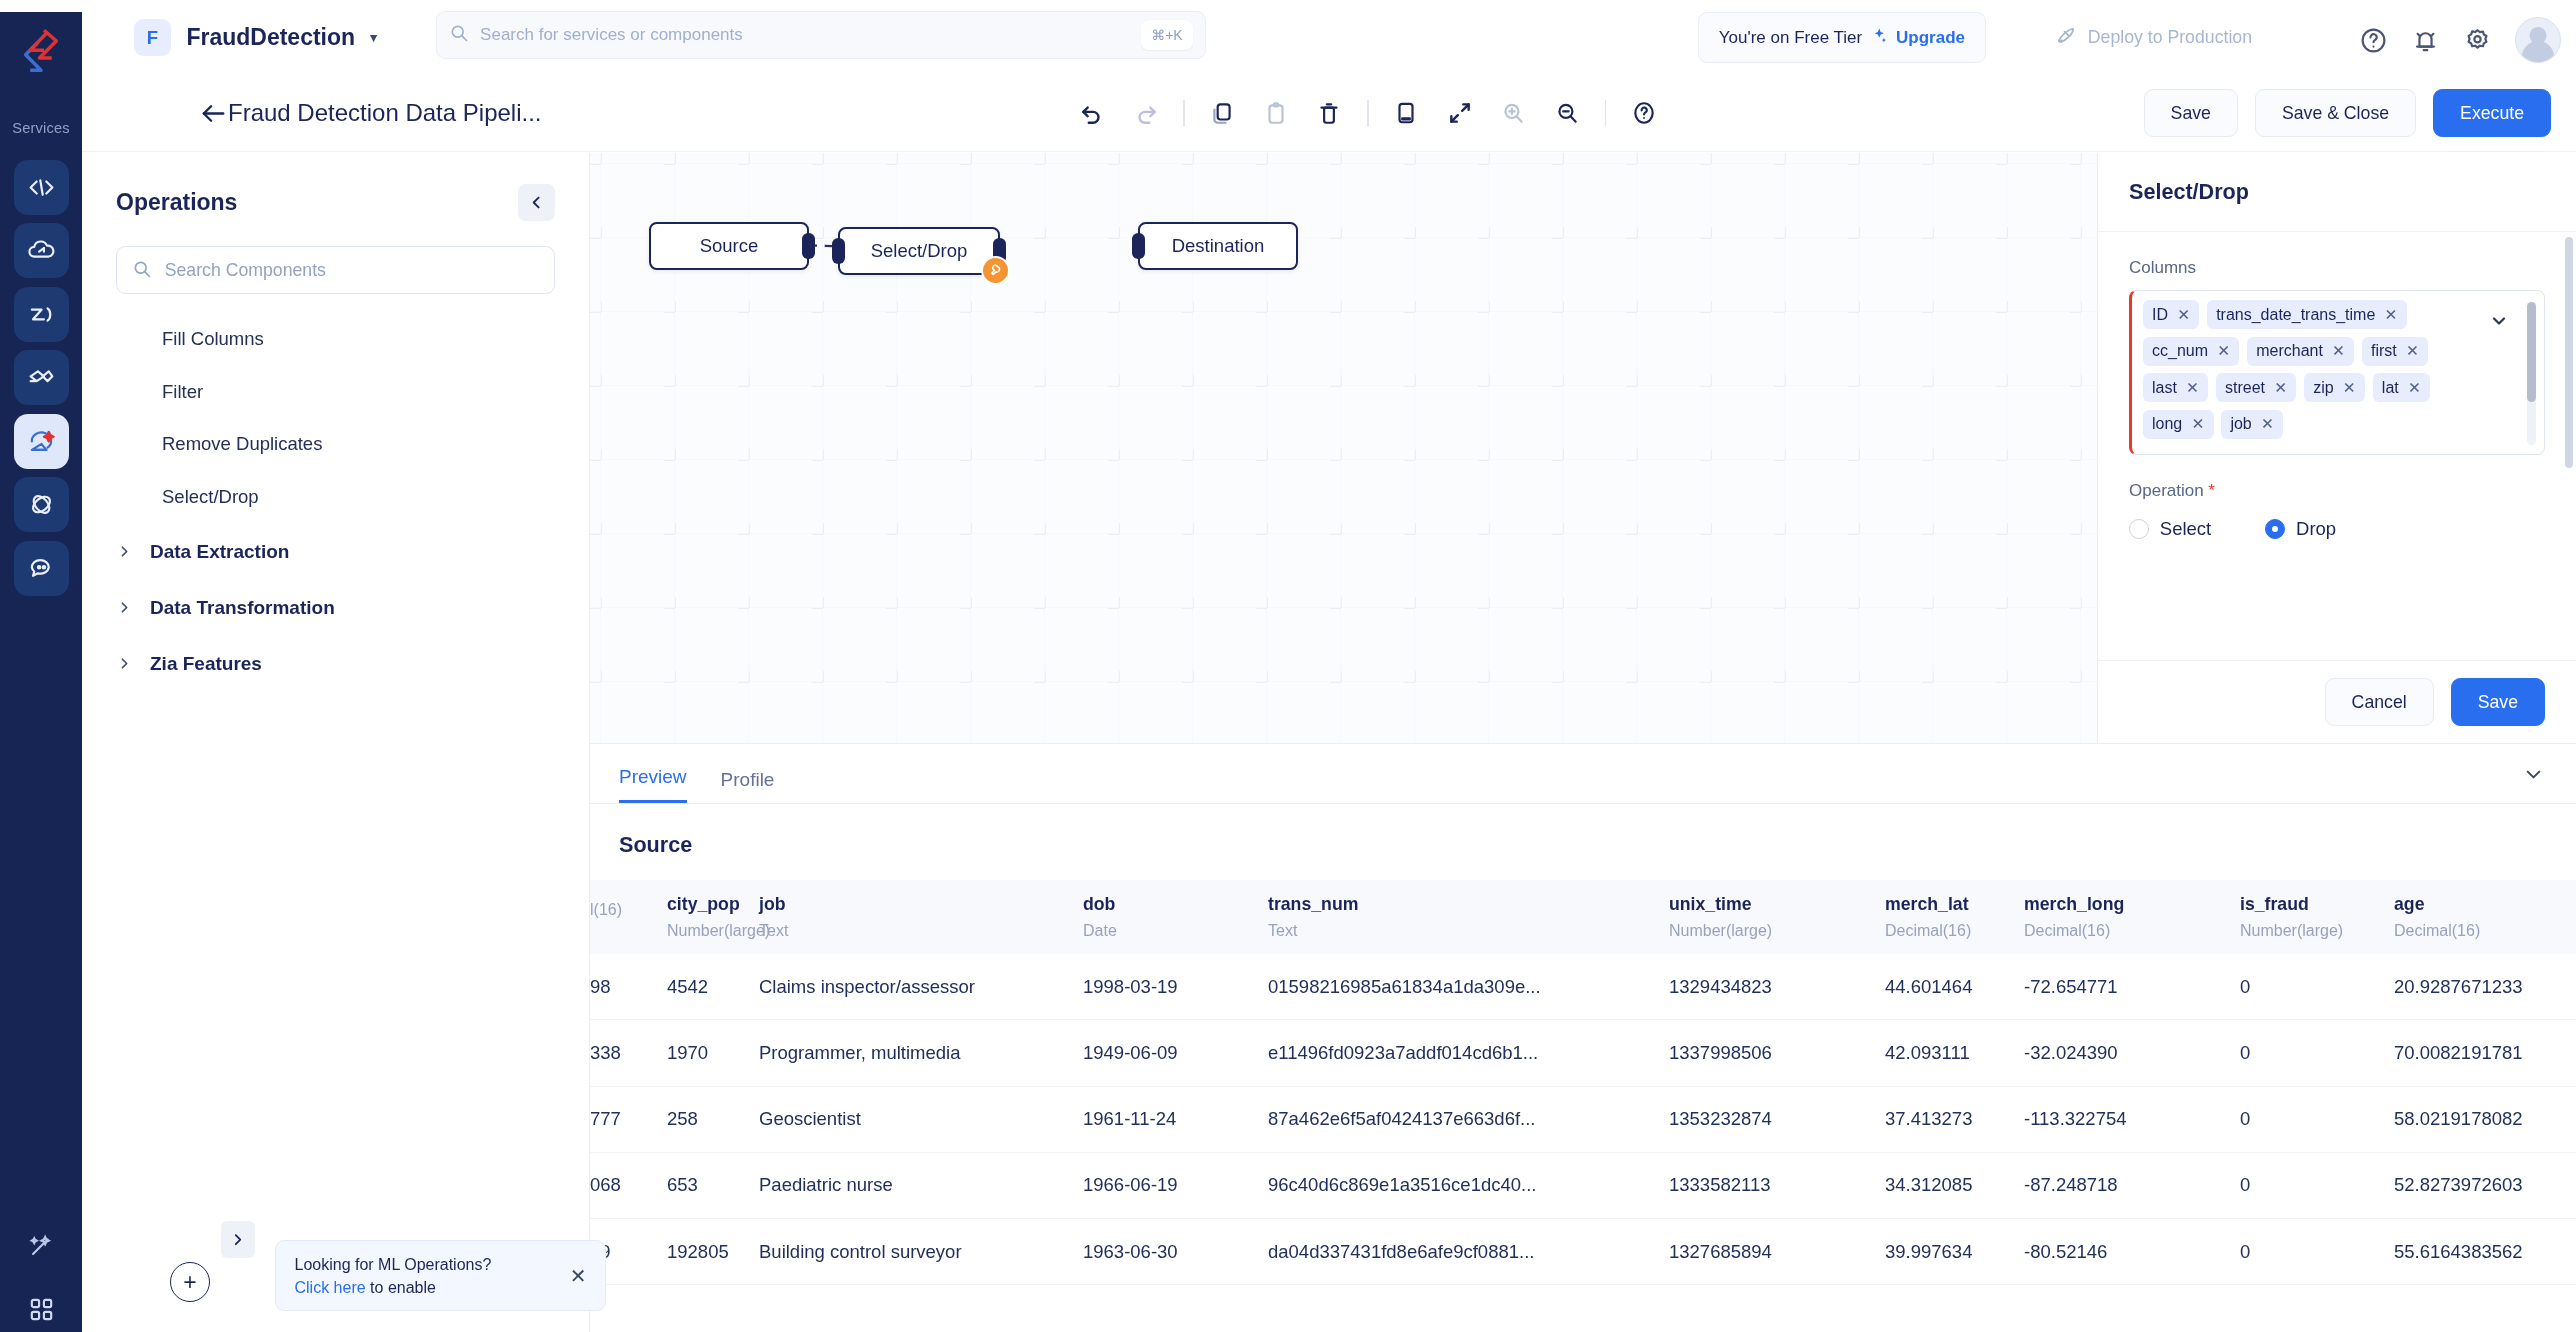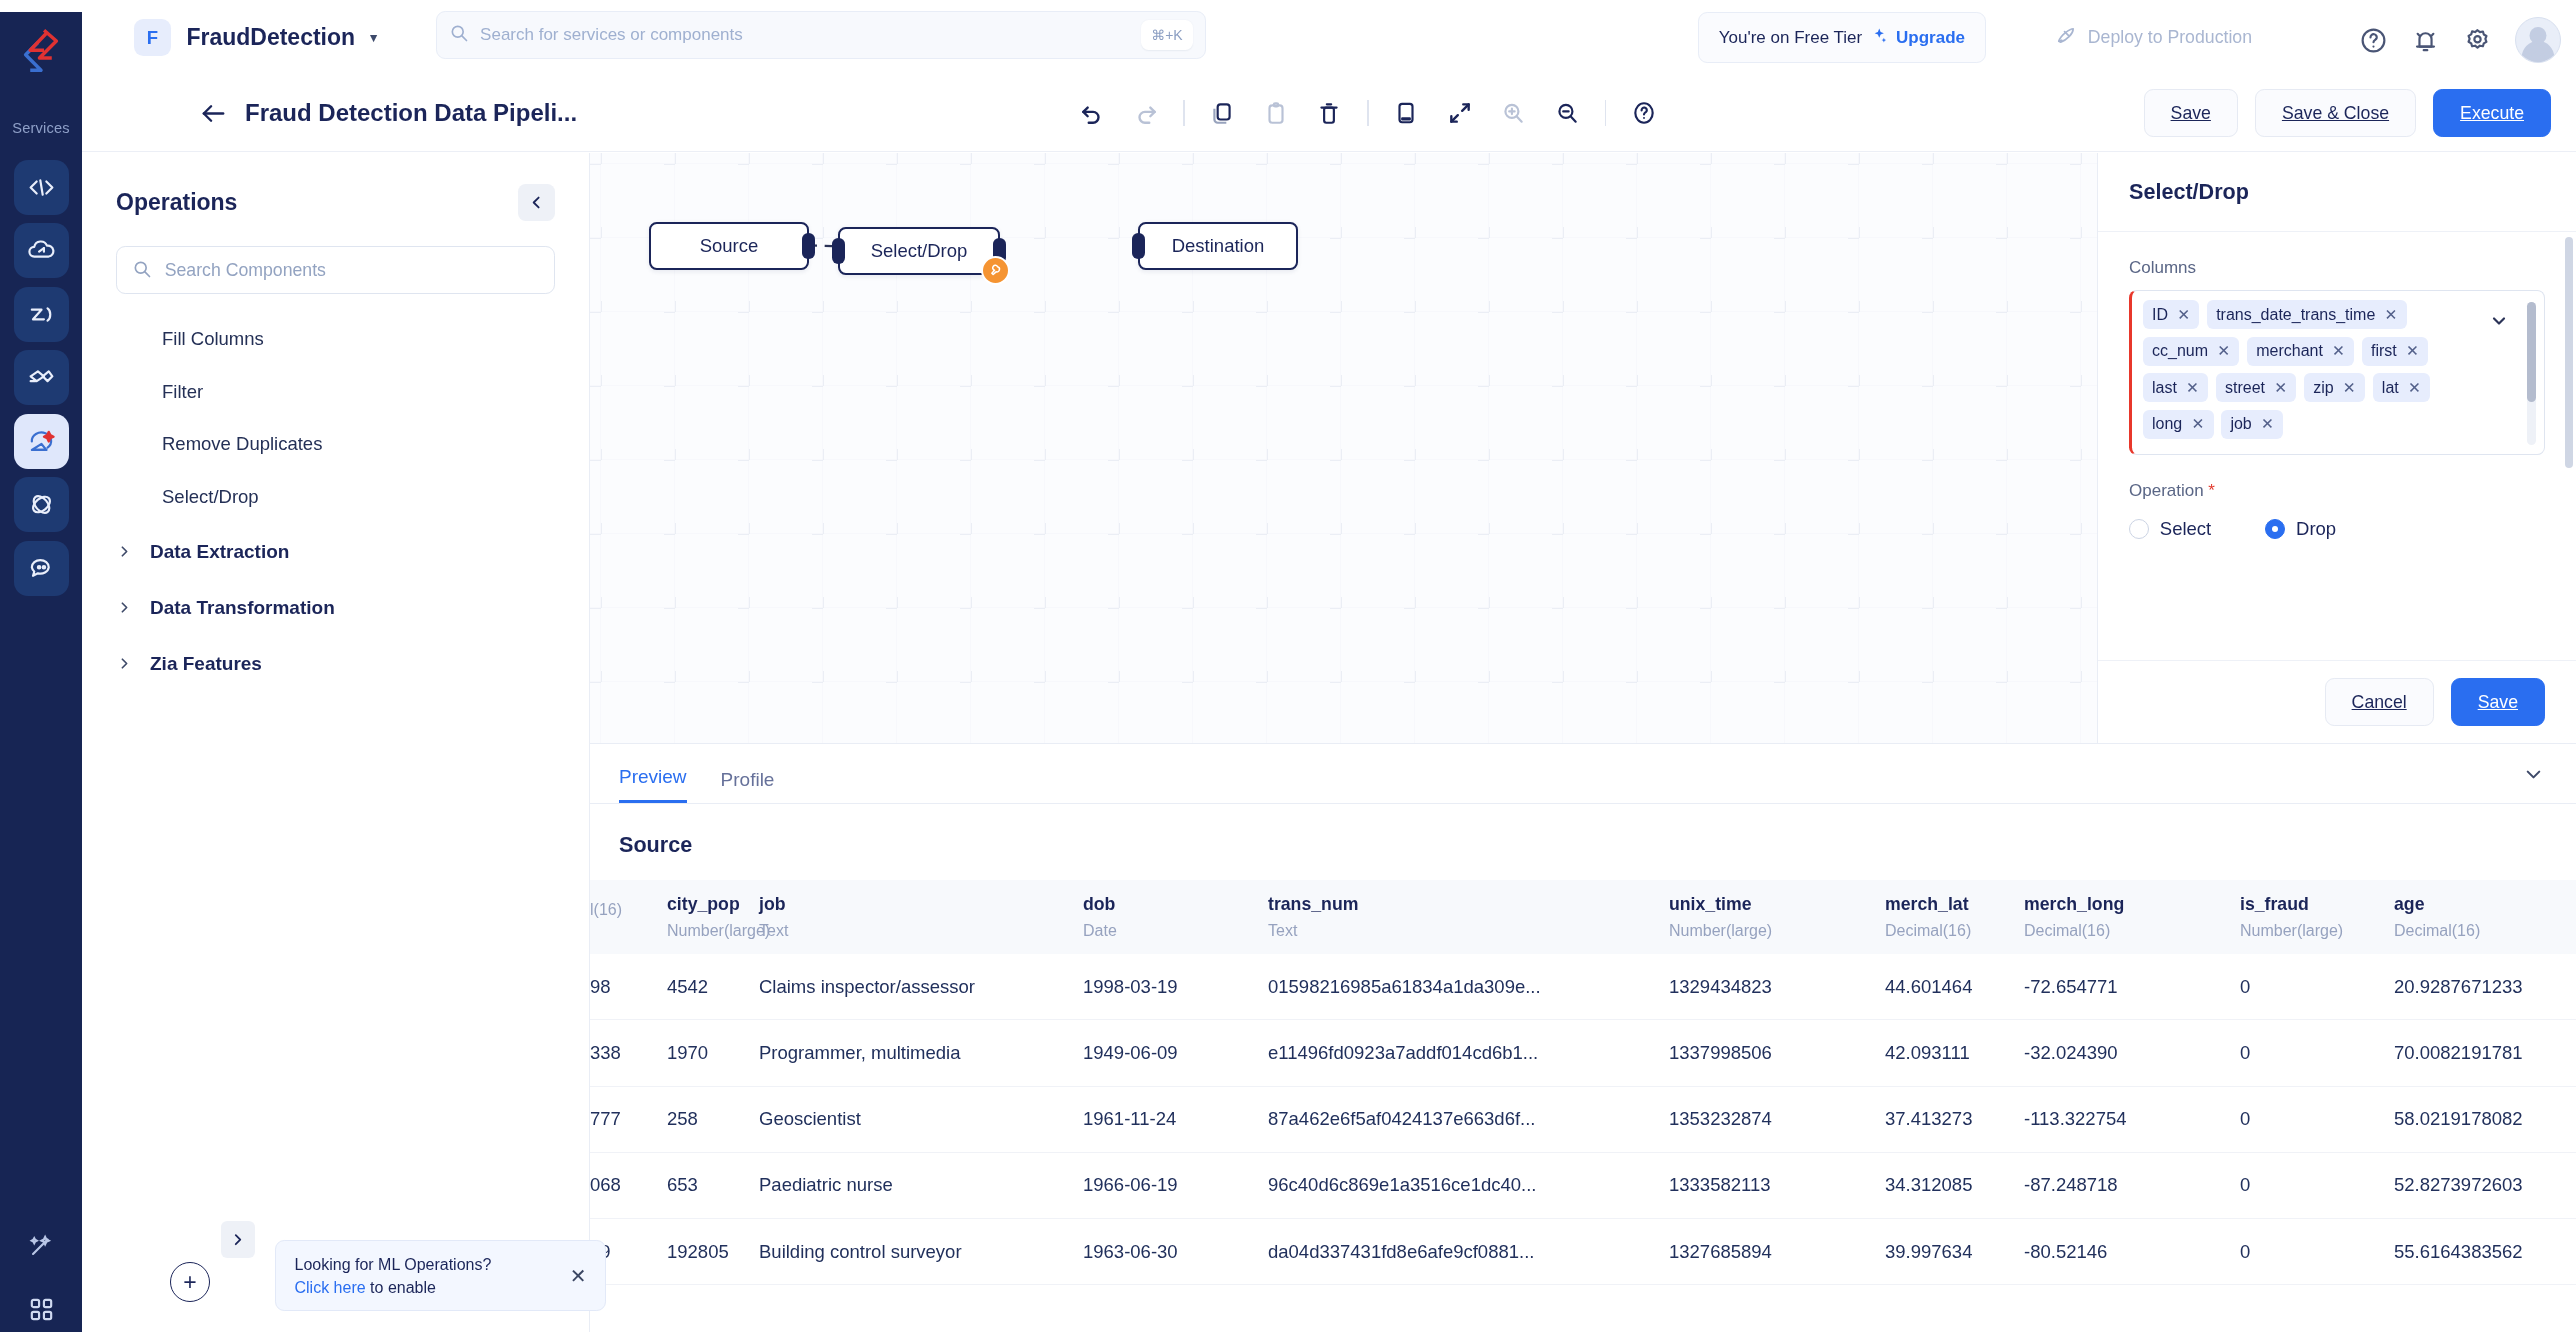--- a/index.html
+++ b/index.html
@@ -90,30 +90,30 @@
     box-shadow: 0 23px 0 -1.5px #c3cde2, 0 21.6px 0 7.7px #c3cde2;
   }
 
   
   .subbar {
     position: absolute; left: 82px; top: 75px; width: 2494px; height: 77px;
     background: #ffffff; border-bottom: 0.8px solid #eceff6;
     display: flex; align-items: center; z-index: 4;
   }
   .back-arrow { margin-left: 117px; width:29px; height:29px; color:#1b2559; cursor:pointer;}
-  .pipe-title { font-size: 24px; font-weight: 700; margin-left: 17px; }
+  .pipe-title { font-size: 24px; font-weight: 400; }
   .tools { position: absolute; left: 994px; display: flex; align-items: center; gap: 21.6px; }
   .tool { width: 32px; height: 32px; color: #1b2559; cursor: pointer; display:flex; align-items:center; justify-content:center;}
   .tool.dim { color: #b9c2d6; }
   .tool-div { width: 1.5px; height: 26px; background: #dfe4ef; }
   .subbar-actions { position: absolute; right: 25px; display: flex; gap: 17px; align-items:center;}
   .btn {
     height: 48px; padding: 0 26px; border-radius: 9.2px; font-size: 17.7px;
     display: flex; align-items: center; justify-content: center; cursor: pointer;
-    border: 0.8px solid #e6eaf3; background: #fafbfe; color: #1b2559; text-decoration: underline;
+    border: 0.8px solid #e6eaf3; background: #fafbfe; color: #1b2559;
   }
   .btn.primary { background: #2a6ef0; color:#fff; border-color:#2a6ef0; }
 
   
   .ops {
     position: absolute; left: 82px; top: 153px; width: 508px; height: 1180px;
     background: #ffffff; border-right: 0.8px solid #e9edf5; z-index: 3;
   }
   .ops-head {
     display: flex; align-items: center; justify-content: space-between;

